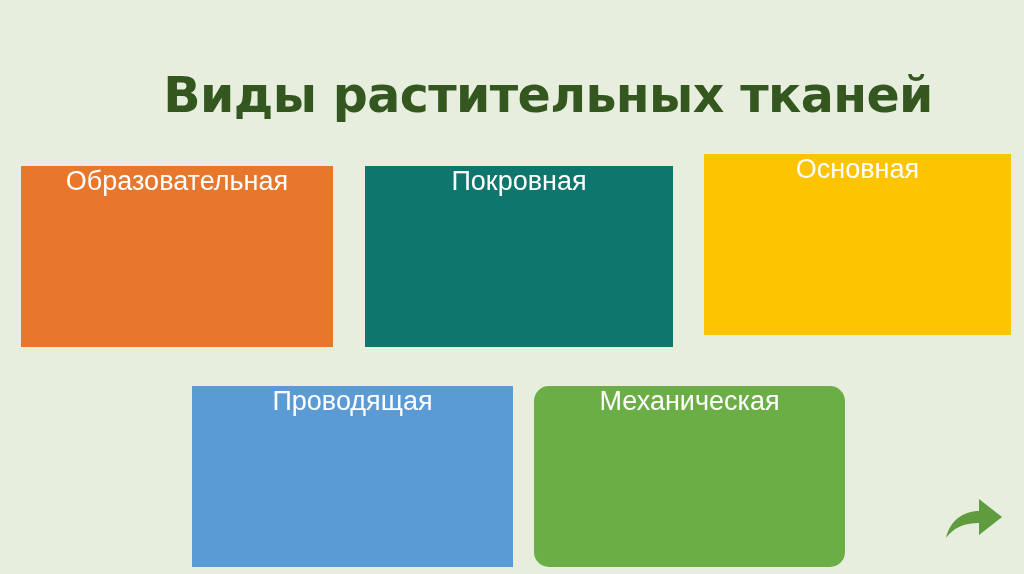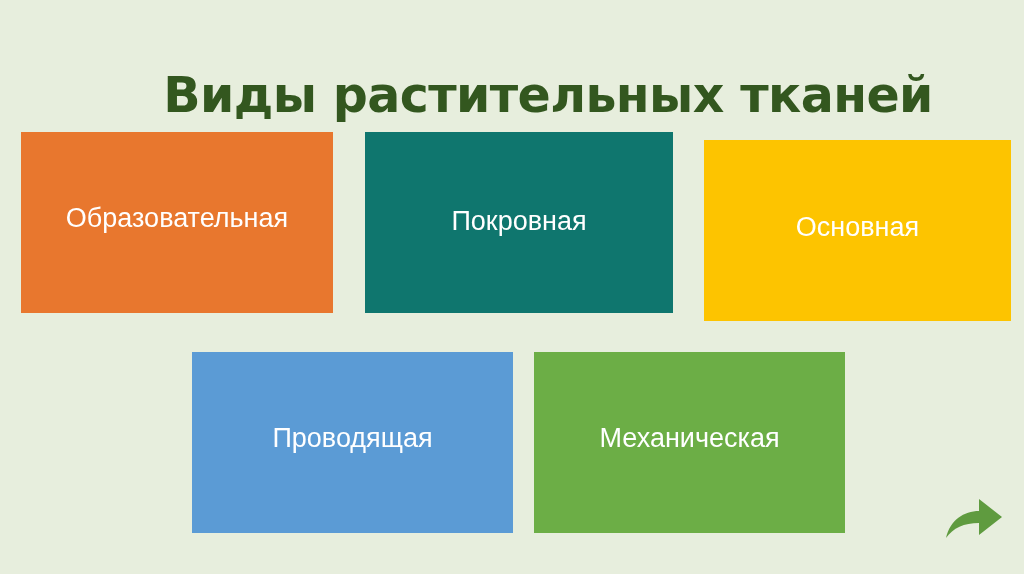--- a/index.html
+++ b/index.html
@@ -31,57 +31,59 @@
     font-size: 49px;
     line-height: 58px;
     letter-spacing: -0.6px;
     color: #33571f;
     white-space: nowrap;
     padding-left: 36px;
   }
   .tissue-box {
     position: absolute;
     display: flex;
-    align-items: center;
+    align-items: flex-start;
     justify-content: center;
     box-sizing: border-box;
     color: #ffffff;
     font-family: "Liberation Sans", "DejaVu Sans", sans-serif;
     font-size: 27px;
     line-height: 31px;
     font-weight: normal;
     white-space: nowrap;
     text-align: center;
+    margin-top: 34px;
   }
   
   .box-obrazovatelnaya {
     left: 21px;  top: 132px;  width: 312px; height: 181px;
     background: #e8772e;
     padding-bottom: 8px;
   }
   .box-pokrovnaya {
     left: 365px; top: 132px;  width: 308px; height: 181px;
     background: #0f766e;
     padding-bottom: 2px;
   }
   .box-osnovnaya {
-    left: 704px; top: 140px;  width: 307px; height: 181px;
+    left: 704px; top: 120px;  width: 307px; height: 181px;
     background: #fdc400;
     padding-bottom: 6px;
   }
   
   .box-provodyashchaya {
     left: 192px; top: 352px;  width: 321px; height: 181px;
     background: #5b9bd5;
     padding-bottom: 8px;
   }
   .box-mekhanicheskaya {
     left: 534px; top: 352px;  width: 311px; height: 181px;
     background: #6cae46;
     padding-bottom: 8px;
+    border-radius: 15px;
   }
   #next-arrow {
     position: absolute;
     left: 944px;
     top: 496px;
     width: 60px;
     height: 44px;
     cursor: pointer;
   }
   #next-arrow svg { display: block; width: 100%; height: 100%; }

